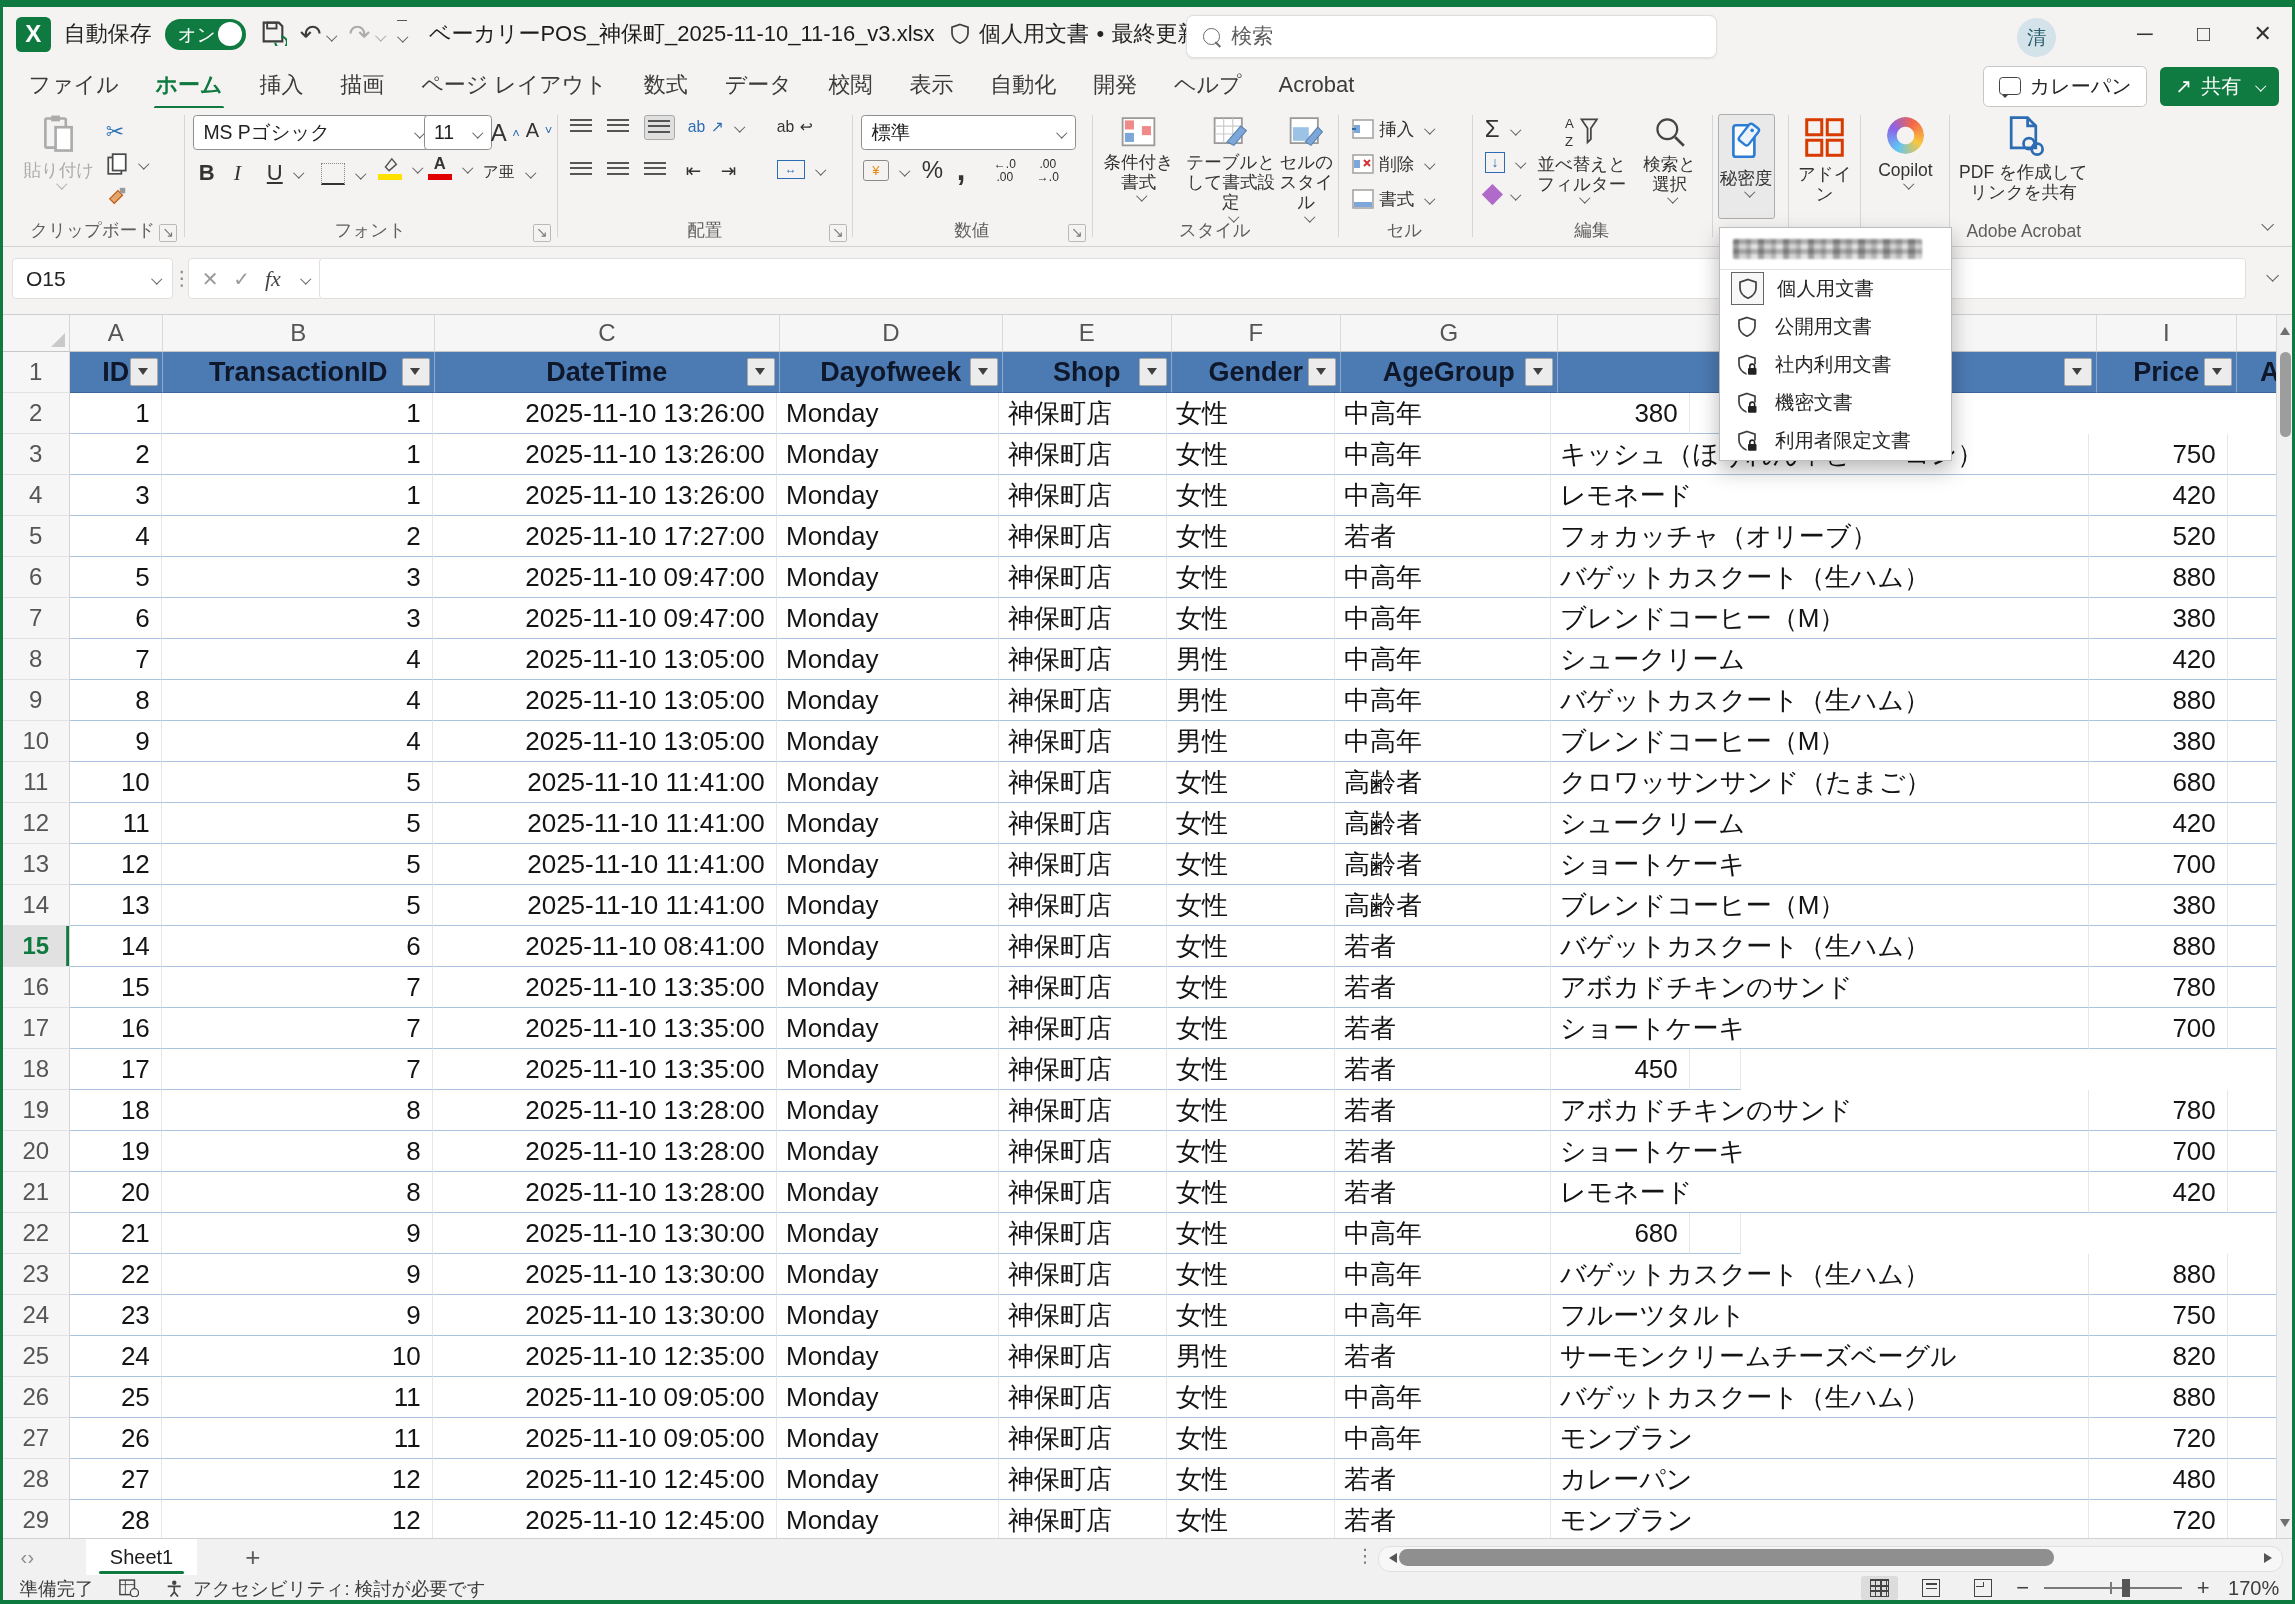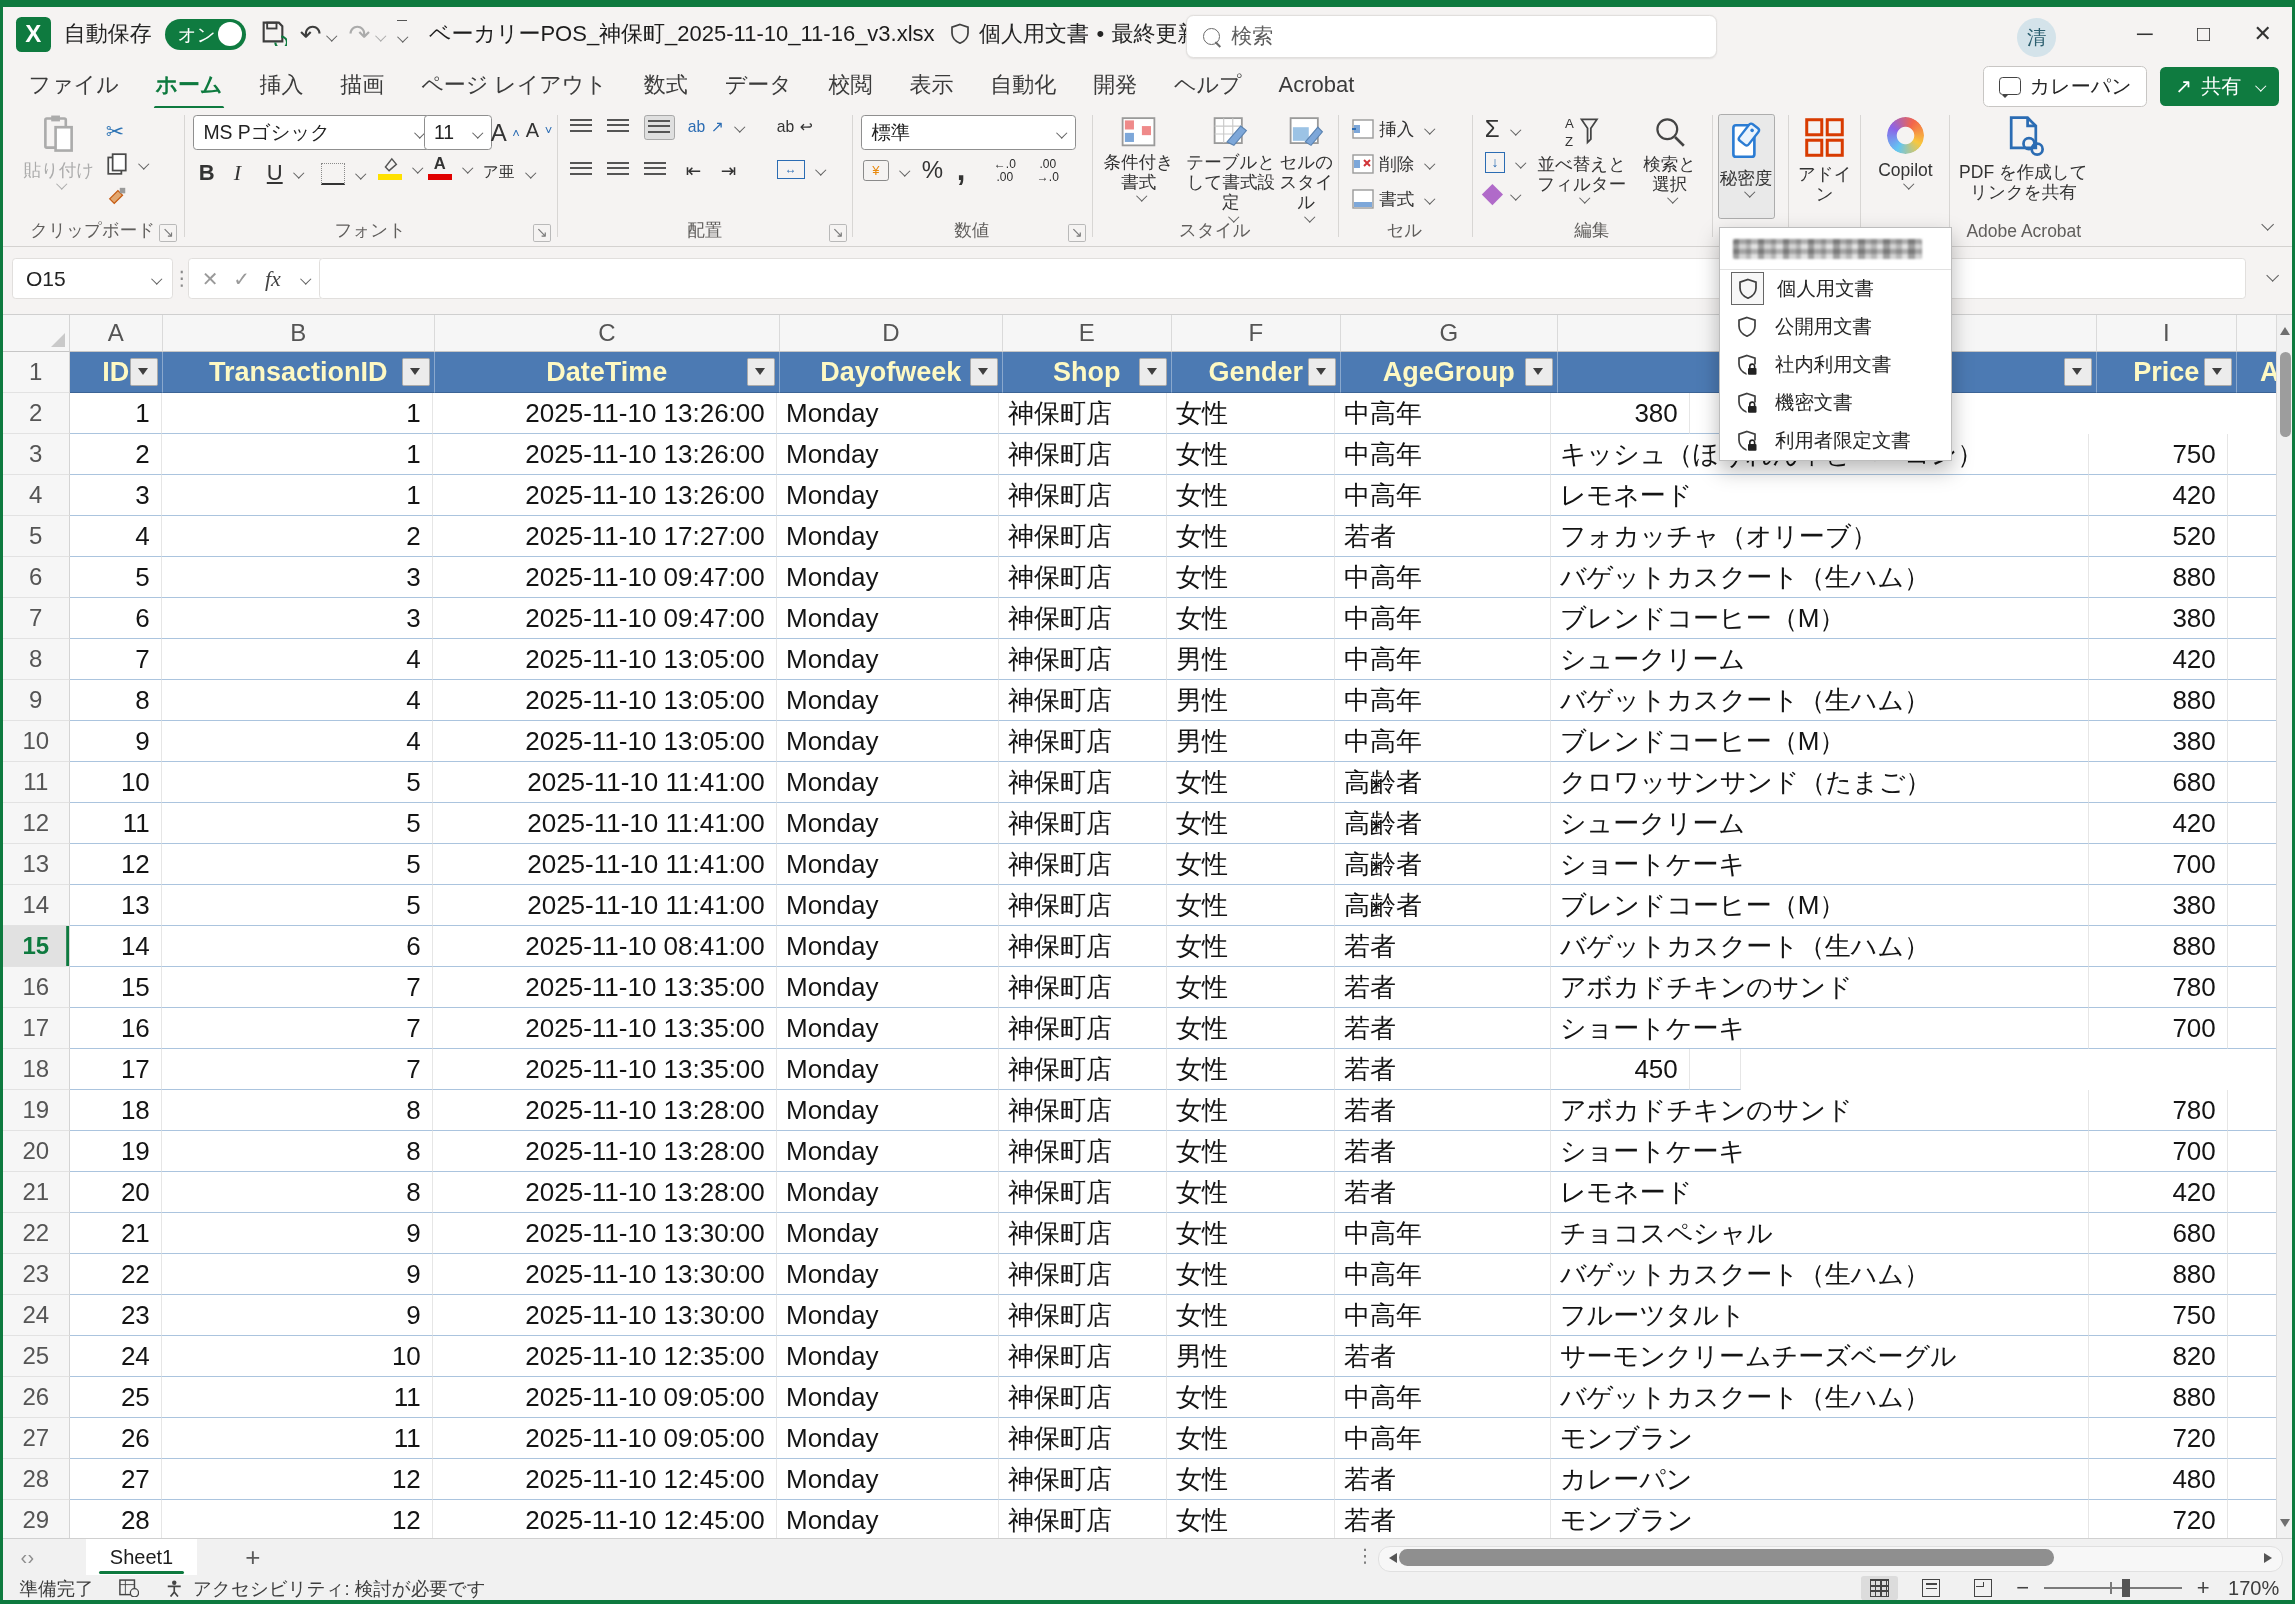--- a/index.html
+++ b/index.html
@@ -70,21 +70,21 @@
   .fexp{position:absolute;right:14.8px;top:24px}
   
   #grid{position:absolute;top:314px;left:2.8px;width:2293px;height:1224px;background:#fff;border-top:0.9px solid #cfcfcf}
   .g-letters{display:flex;height:37px}
   .g-corner{width:66px;flex:none;background:#f6f6f6;border-right:0.9px solid #d4d4d4;border-bottom:0.9px solid #c6c6c6;position:relative}
   .g-corner::after{content:"";position:absolute;right:3.7px;bottom:3.7px;border-left:14.8px solid transparent;border-bottom:14.8px solid #c9c9c9}
   .g-letter{flex:none;background:#f6f6f6;border-right:0.9px solid #dadada;border-bottom:0.9px solid #c6c6c6;display:flex;align-items:center;justify-content:center;font-size:24px;color:#555}
   .g-row{display:flex;height:41px}
   .g-gutter{width:66px;flex:none;background:#f6f6f6;border-right:0.9px solid #d4d4d4;border-bottom:0.9px solid #e2e2e2;display:flex;align-items:center;justify-content:center;font-size:24px;color:#555}
   .g-gutter.active{background:#e1e1e1;color:#0e7a3f;font-weight:bold;box-shadow:inset -2.8px 0 0 #0e7a3f}
-  .g-hcell{flex:none;background:#4c7ab3;color:#fef9c3;font-weight:bold;font-size:27px;display:flex;align-items:center;justify-content:center;position:relative;border-right:0.9px solid rgba(255,255,255,.35);border-bottom:0.9px solid #3c6496}
+  .g-hcell{flex:none;background:#4c7ab3;color:#0f172a;font-weight:bold;font-size:27px;display:flex;align-items:center;justify-content:center;position:relative;border-right:0.9px solid rgba(255,255,255,.35);border-bottom:0.9px solid #3c6496}
   .g-hcell.partial{justify-content:flex-end;padding-right:7.4px;box-sizing:border-box}
   .fbtn{position:absolute;right:3.7px;top:50%;transform:translateY(-50%);width:26px;height:26px;background:#ececec;border:0.9px solid #ababab;border-radius:1.8px}
   .fbtn::after{content:"";position:absolute;left:6.5px;top:9.2px;border:5.5px solid transparent;border-top:7.4px solid #3f3f3f}
   .g-cell{flex:none;box-sizing:border-box;border-right:0.9px solid #e6e6e6;border-bottom:0.9px solid #abc4de;font-size:26px;color:#141414;display:flex;align-items:center;white-space:nowrap;overflow:visible}
   .al-l{justify-content:flex-start;padding-left:9.2px}
   .al-r{justify-content:flex-end;padding-right:11px}
   #vscroll{position:absolute;top:0;bottom:0;left:2273px;width:19.4px;background:#f1f1f1;border-left:0.9px solid #dadada}
   .vs-up{position:absolute;top:7.4px;left:3.7px;border:5.5px solid transparent;border-bottom:8.3px solid #6f6f6f}
   .vs-dn{position:absolute;bottom:7.4px;left:3.7px;border:5.5px solid transparent;border-top:8.3px solid #6f6f6f}
   .vs-thumb{position:absolute;top:37px;left:3.7px;width:11px;height:85px;border-radius:5.5px;background:#9d9d9d}
@@ -838,21 +838,20 @@
       </div>
       <div class="g-row">
         <div class="g-gutter">22</div>
         <div class="g-cell al-r" style="width: 92px;">21</div>
         <div class="g-cell al-r" style="width: 271px;">9</div>
         <div class="g-cell al-r" style="width: 344px;">2025-11-10 13:30:00</div>
         <div class="g-cell al-l" style="width: 222px;">Monday</div>
         <div class="g-cell al-l" style="width: 168px;">神保町店</div>
         <div class="g-cell al-l" style="width: 168px;">女性</div>
         <div class="g-cell al-l" style="width: 216px;">中高年</div>
-        <div class="g-cell al-l" style="width: 538px;">チョコスペシャル</div>
         <div class="g-cell al-r" style="width: 139px;">680</div>
         <div class="g-cell al-l" style="width: 51px;"></div>
       </div>
       <div class="g-row">
         <div class="g-gutter">23</div>
         <div class="g-cell al-r" style="width: 92px;">22</div>
         <div class="g-cell al-r" style="width: 271px;">9</div>
         <div class="g-cell al-r" style="width: 344px;">2025-11-10 13:30:00</div>
         <div class="g-cell al-l" style="width: 222px;">Monday</div>
         <div class="g-cell al-l" style="width: 168px;">神保町店</div>

